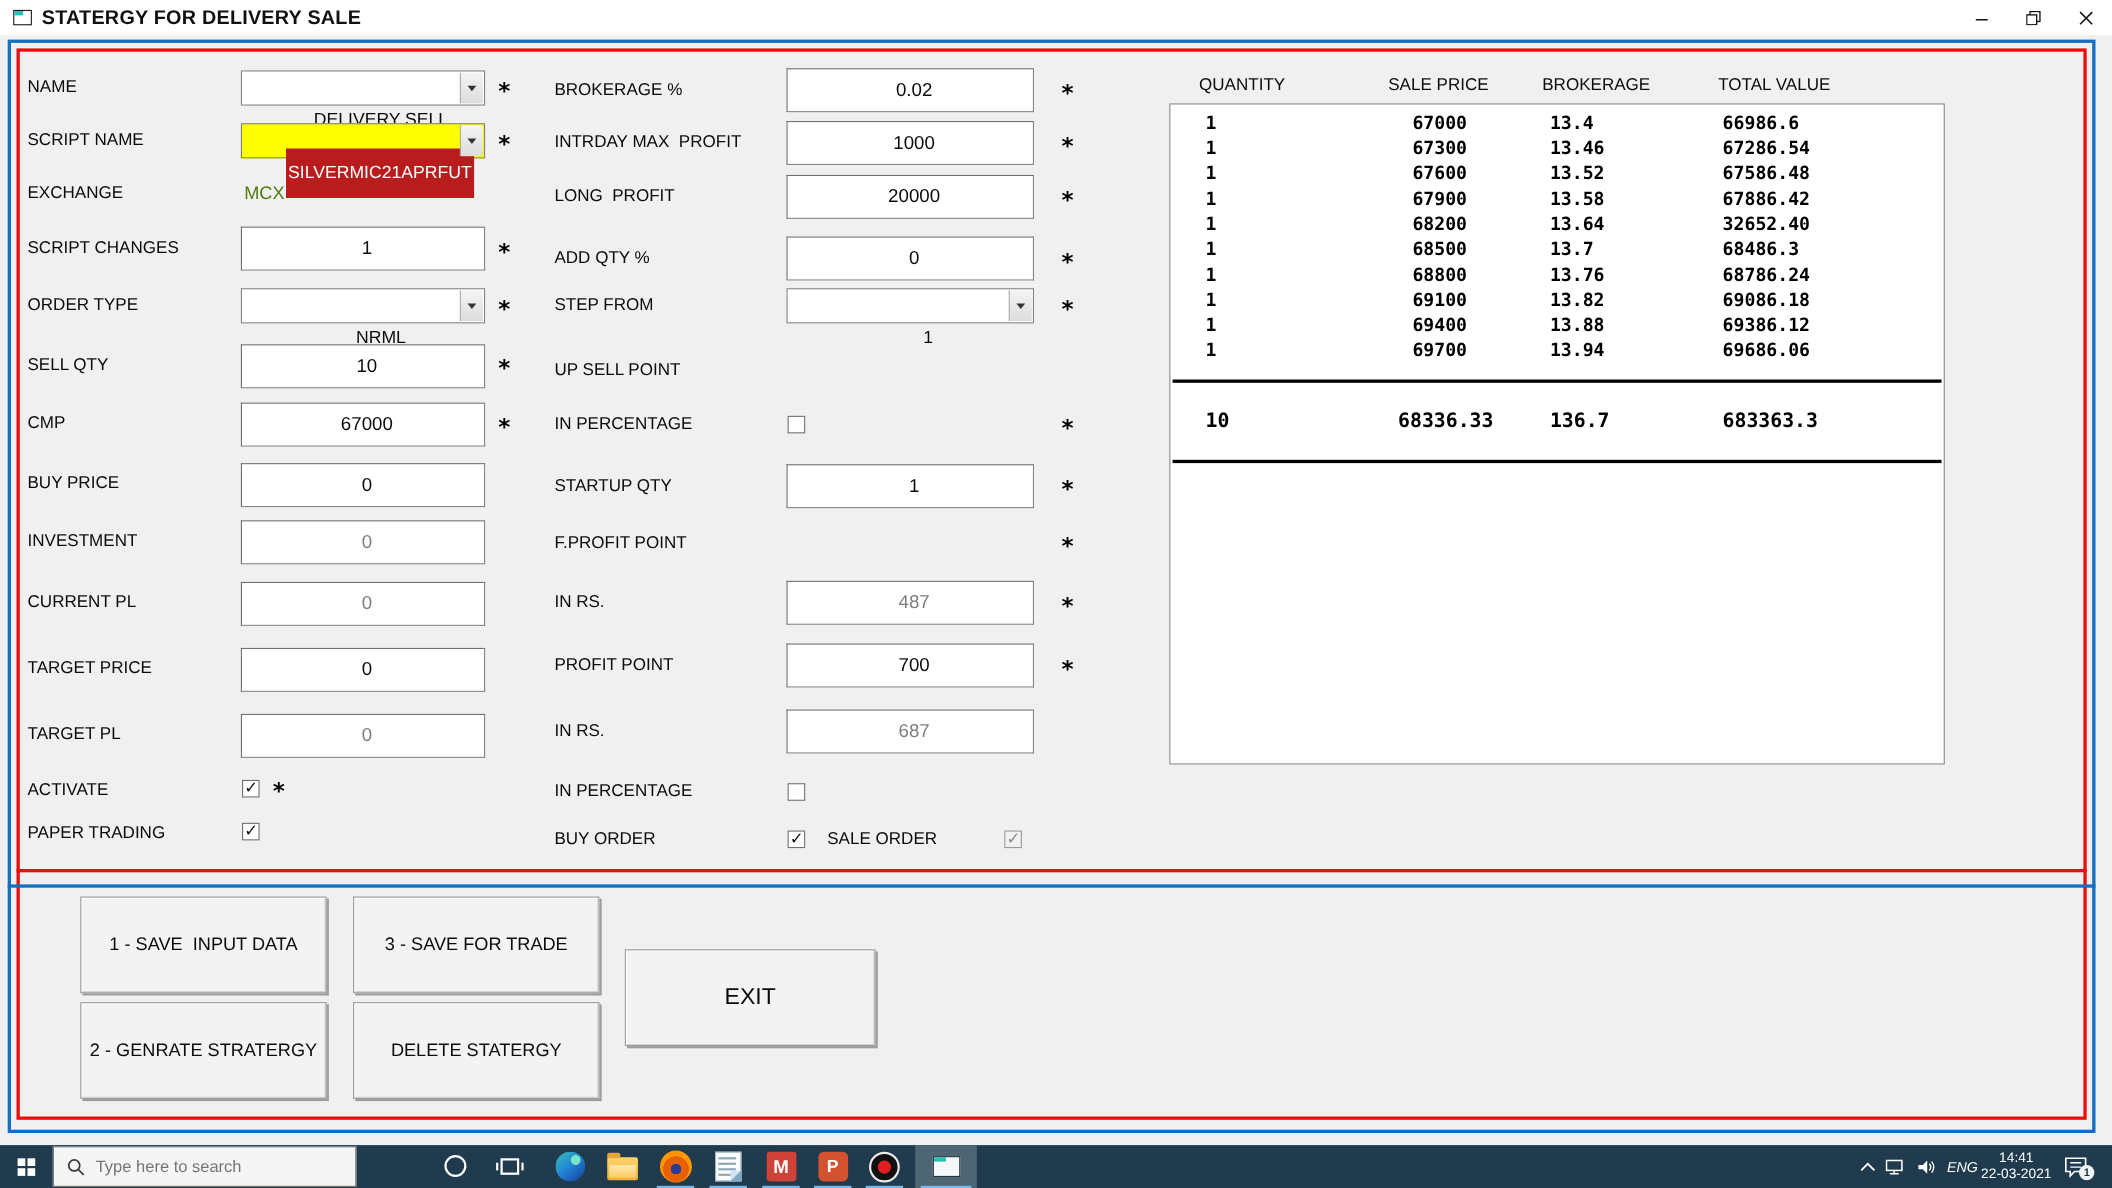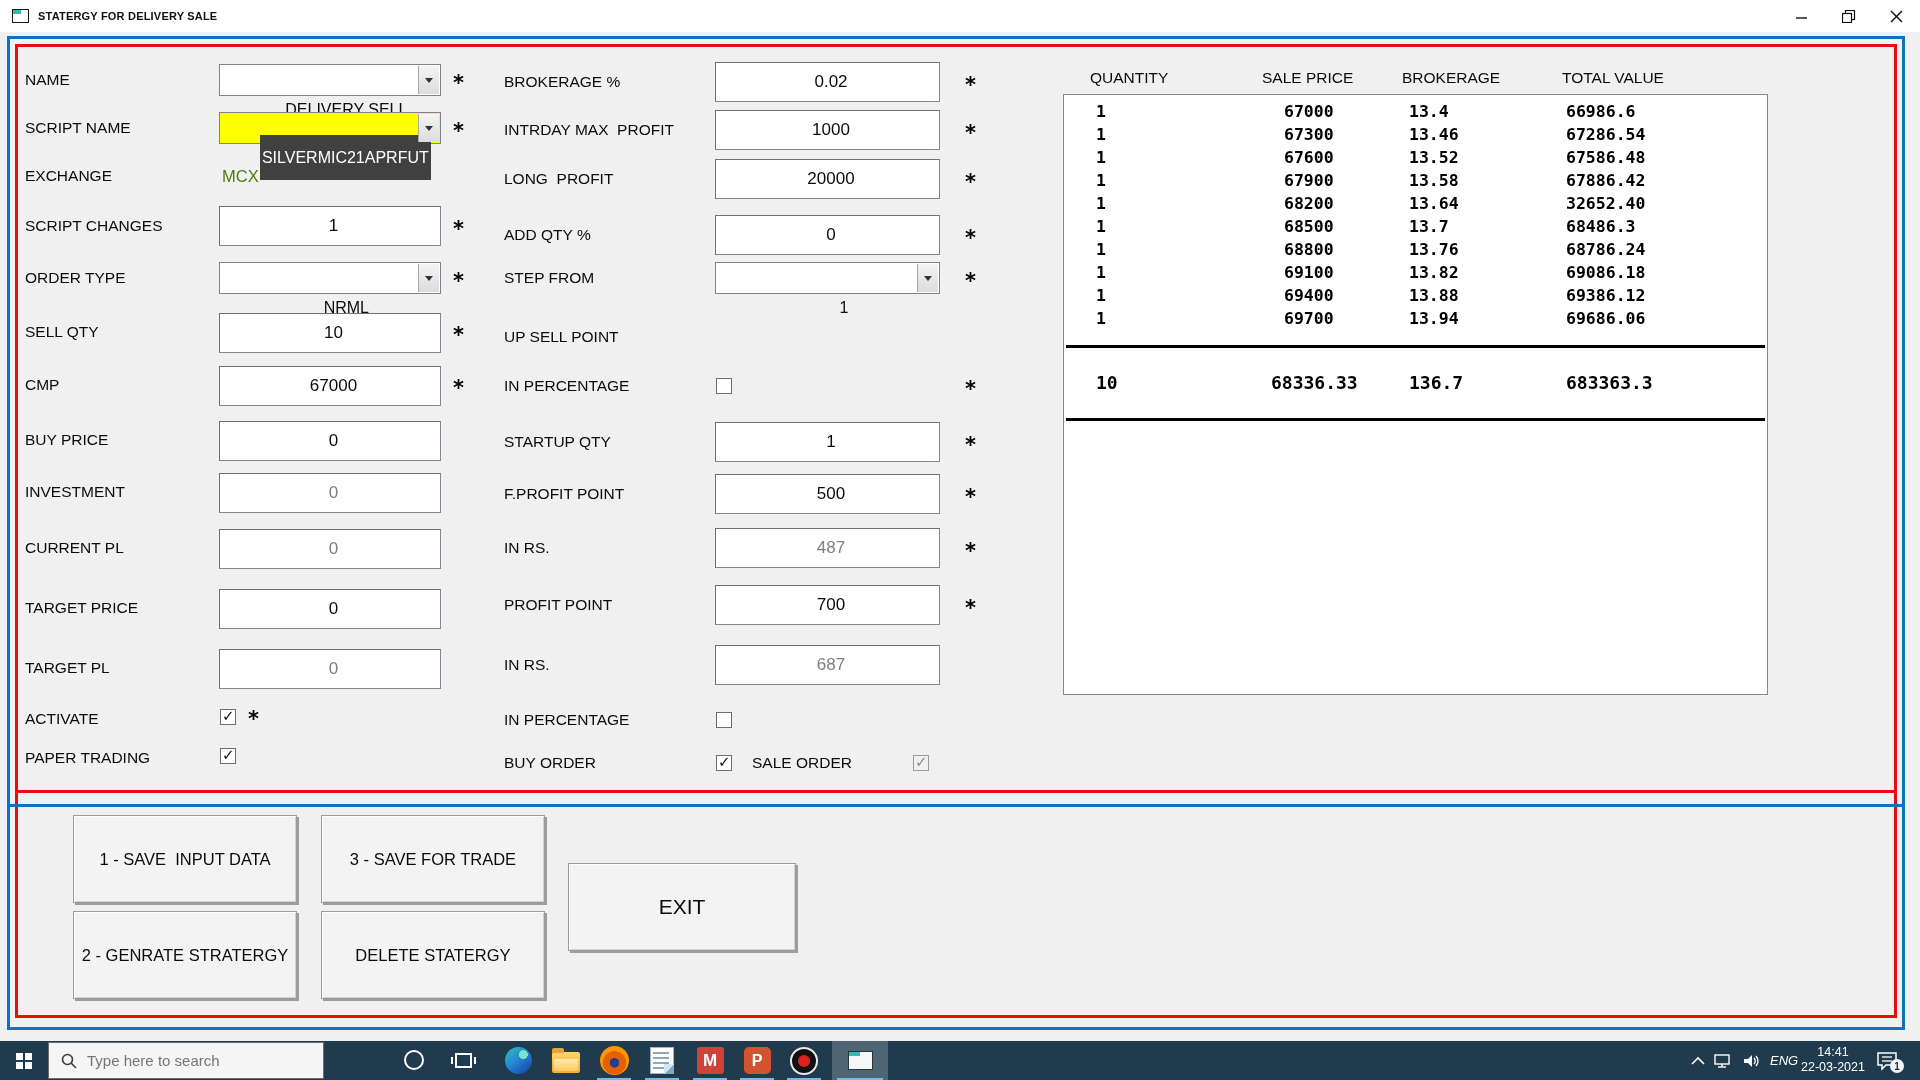--- a/index.html
+++ b/index.html
@@ -6,21 +6,21 @@
   html,body { width:1920px; height:1080px; overflow:hidden; background:#f0f0f0;
               font-family:"Liberation Sans", sans-serif; }
   #screen { position:relative; width:1920px; height:1080px; }
 
   
   .titlebar { position:absolute; left:0; top:0; width:1920px; height:32px; background:#ffffff; }
   .title-icon { position:absolute; left:12px; top:9px; width:17px; height:14px;
                 border:1.5px solid #1a1a1a; background:#fff; }
   .title-icon::before { content:""; position:absolute; left:0; top:0; width:8px; height:4px; background:#2fbdb7; }
   .title-text { position:absolute; left:38px; top:0; height:32px; line-height:32px;
-                font-size:11px; font-weight:700; color:#111; letter-spacing:.2px; white-space:pre; }
+                font-size:18px; font-weight:700; color:#111; letter-spacing:.2px; white-space:pre; }
   .capbtn { position:absolute; top:0; width:46px; height:32px; display:flex; align-items:center; justify-content:center; }
   .capbtn svg { display:block; }
 
   
   .formarea { position:absolute; left:0; top:32px; width:1920px; height:1009px; background:#f0f0f0;text-align:center; }
   .rect { position:absolute; border-style:solid; pointer-events:none; }
   .hbar { position:absolute; height:3px; pointer-events:none; }
 
   .lbl { position:absolute; font-size:15.5px; color:#0b0b0b; white-space:pre; height:20px; line-height:20px; }
   .val-static { position:absolute; font-size:16px; color:#4d7c0f; height:20px; line-height:20px; }
@@ -31,21 +31,21 @@
   .tb.gray { color:#7e7f80; }
 
   .combo { position:absolute; background:#ffffff; border:1px solid #7f8388;
            font-size:16px; color:#0b0b0b; line-height:30px; padding-left:6px; white-space:pre; }
   .combo .drop { position:absolute; right:1px; top:1px; bottom:1px; width:21px;
                  background:linear-gradient(#f4f4f4,#dcdcdc); border-left:1px solid #a8a8a8;
                  display:flex; align-items:center; justify-content:center; }
   .combo .drop::after { content:""; width:0; height:0; border-left:4px solid transparent;
                  border-right:4px solid transparent; border-top:5px solid #333; }
   .combo.hl { background:#ffff00; padding-left:4px; }
-  .combo.hl .seltext { background:#404040; color:#ffffff; padding:14px 2px; }
+  .combo.hl .seltext { background:#b91c1c; color:#ffffff; padding:14px 2px; }
 
   .ast { position:absolute; font-family:"DejaVu Sans", sans-serif; font-weight:700;
          font-size:21px; color:#000; height:22px; line-height:26px; }
 
   .cb { position:absolute; width:16px; height:16px; background:#fff; border:1px solid #6f6f6f; }
   .cb.checked::after { content:"\2713"; position:absolute; left:1px; top:-3px;
          font-family:"DejaVu Sans", sans-serif; font-size:15px; font-weight:700; color:#111; }
   .cb.disabled { border-color:#9b9b9b; background:#f1f1f1; }
   .cb.disabled::after { color:#8b8b8b; }
 
@@ -220,21 +220,20 @@
     <div class="tb" style="left:715px; top:30px; width:225px; height:40px;"><span>0.02</span></div>
     <div class="tb" style="left:715px; top:78px; width:225px; height:40px;"><span>1000</span></div>
     <div class="tb" style="left:715px; top:127px; width:225px; height:40px;"><span>20000</span></div>
     <div class="tb" style="left:715px; top:183px; width:225px; height:40px;"><span>0</span></div>
     <div class="combo" style="left:715px; top:230px; width:225px; height:32px;">
       <span>1</span>
       <span class="drop"></span>
     </div>
     <div class="cb" style="left:716px; top:346px;"></div>
     <div class="tb" style="left:715px; top:390px; width:225px; height:40px;"><span>1</span></div>
-    <div class="tb" style="left:715px; top:442px; width:225px; height:40px;"><span>500</span></div>
     <div class="tb gray" style="left:715px; top:496px; width:225px; height:40px;"><span>487</span></div>
     <div class="tb" style="left:715px; top:553px; width:225px; height:40px;"><span>700</span></div>
     <div class="tb gray" style="left:715px; top:613px; width:225px; height:40px;"><span>687</span></div>
     <div class="cb" style="left:716px; top:680px;"></div>
     <div class="cb checked" style="left:716px; top:723px;"></div>
     <div class="cb checked disabled" style="left:913px; top:723px;"></div>
 
     <div class="ast" style="left:965px; top:40px">*</div>
     <div class="ast" style="left:965px; top:88px">*</div>
     <div class="ast" style="left:965px; top:137px">*</div>

